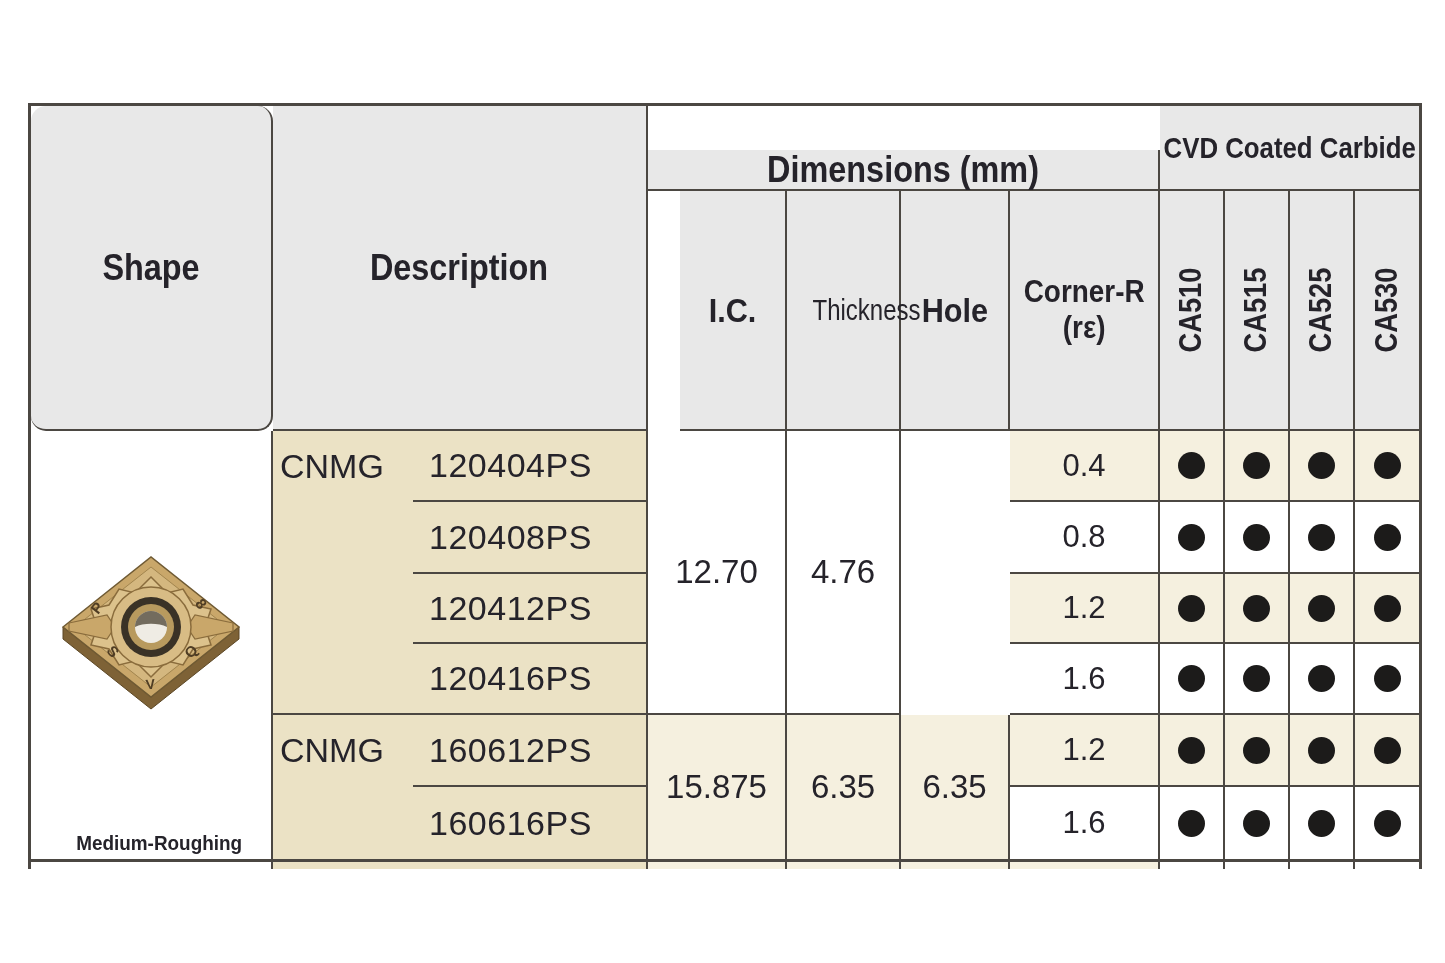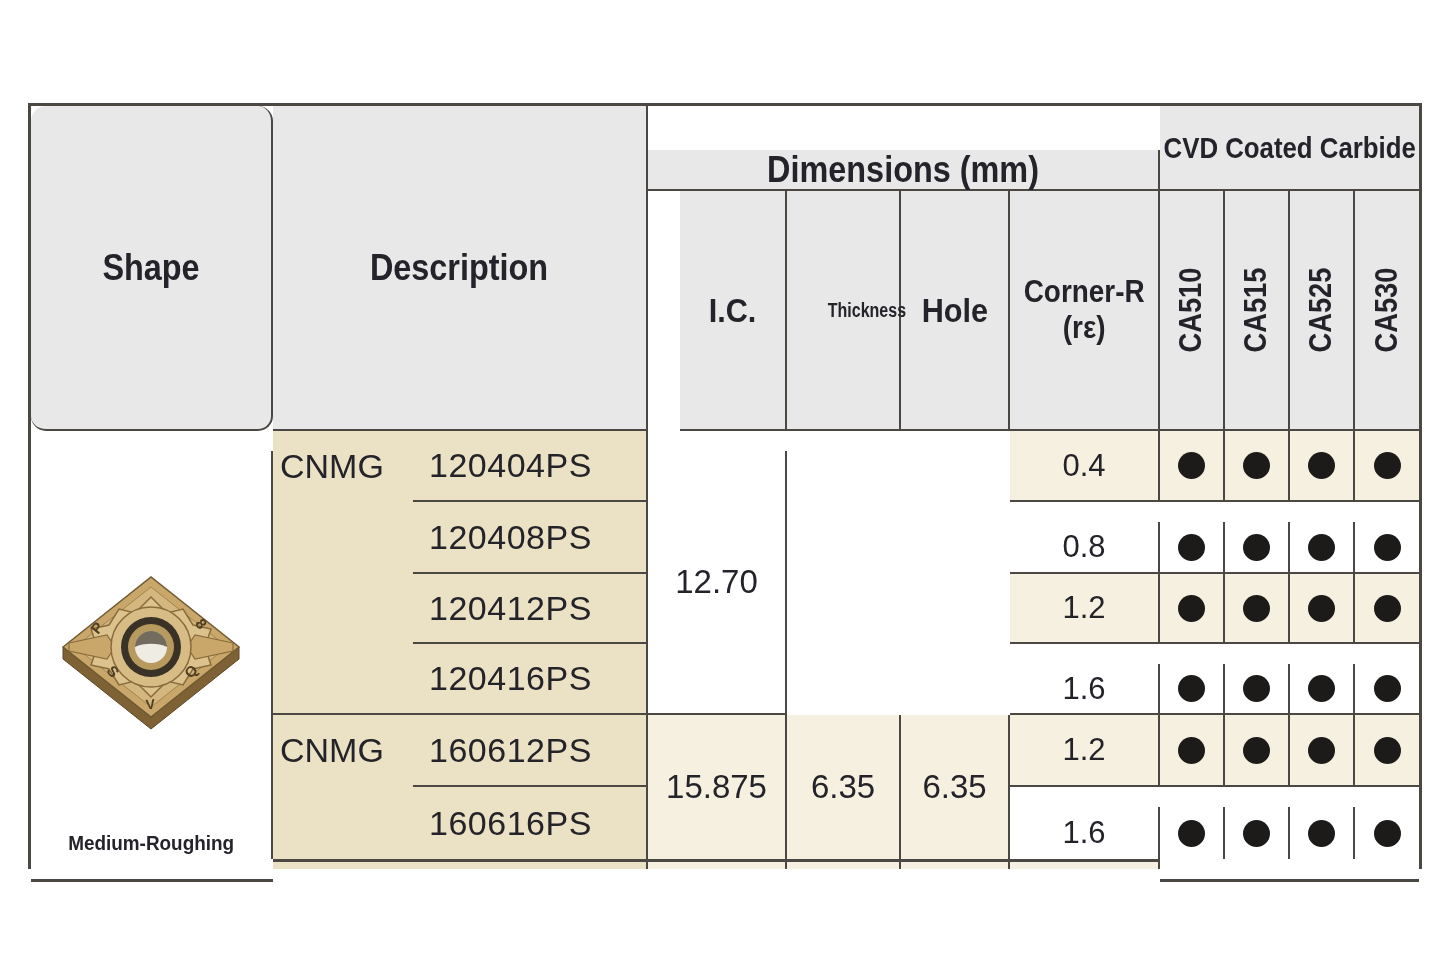--- a/index.html
+++ b/index.html
@@ -22,25 +22,25 @@
     border-right:3px solid var(--bd);
   }
   .cell{border-right:2px solid var(--bd);border-bottom:2px solid var(--bd);
     display:flex;align-items:center;justify-content:center;box-sizing:border-box;}
   .nbr{border-right:none!important;}
   .nbb{border-bottom:none!important;}
   .thick{border-top:3px solid var(--bd);}
   .bgh{background:var(--header-bg);}
   .bgt{background:var(--tan);}
   .bgc{background:var(--cream);}
-  .bgw{background:var(--white);margin-top:20px;}
+  .bgw{background:var(--white);}
   .cx{display:inline-block;transform:scaleX(0.9);white-space:nowrap;}
   .hd{font-weight:bold;font-size:36px;}
   .hd2{font-weight:bold;font-size:34px;}
-  .hdth{font-weight:bold;font-size:20px;padding-left:48px;}
+  .hdth{font-weight:normal;font-size:30px;padding-left:48px;}
   .hdth .cx{transform:scaleX(0.8);}
   .hdcr{font-weight:bold;font-size:31px;line-height:1.15;text-align:center;}
   .hdcvd{font-weight:bold;font-size:30px;}
   .hdcvd .cx{transform:scaleX(0.86);}
   .vert{transform:rotate(-90deg) scaleX(0.88);white-space:nowrap;
     font-weight:bold;font-size:31px;}
   .series{font-size:34px;align-items:flex-start;justify-content:flex-start;
     padding:16px 0 0 7px;}
   .part{font-size:34px;justify-content:flex-start;padding-left:16px;letter-spacing:0.5px;}
   .dim{font-size:33px;}
@@ -59,21 +59,21 @@
   .a-g1s{grid-area:3/2/7/3;} 
   .a-p0{grid-area:3/3/4/4;} .a-p1{grid-area:4/3/5/4;}
   .a-p2{grid-area:5/3/6/4;} .a-p3{grid-area:6/3/7/4;}
   .a-g1ic{grid-area:3/4/7/5;} .a-g1th{grid-area:3/5/7/6;} .a-g1ho{grid-area:3/6/7/7;}
   .a-c0{grid-area:3/7/4/8;} .a-c1{grid-area:4/7/5/8;}
   .a-c2{grid-area:5/7/6/8;} .a-c3{grid-area:6/7/7/8;}
   .a-g2s{grid-area:7/2/9/3;}
   .a-p4{grid-area:7/3/8/4;} .a-p5{grid-area:8/3/9/4;}
   .a-g2ic{grid-area:7/4/9/5;align-items:center;} .a-g2th{grid-area:7/5/9/6;} .a-g2ho{grid-area:7/6/9/7;}
   .a-c4{grid-area:7/7/8/8;} .a-c5{grid-area:8/7/9/8;}
-  .caption{position:absolute;bottom:4px;left:0;width:100%;text-align:center;
+  .caption{position:absolute;bottom:4px;left:8px;width:100%;text-align:center;
     font-weight:bold;font-size:21px;}
   .insert{position:absolute;left:24px;top:112px;}
 </style>
 </head>
 <body>
 
 <div class="tbl">
 
   <div class="cell bgh hd a-hshape">
     <span class="cx">Shape</span>
@@ -152,20 +152,23 @@
   </div>
   <div class="cell bgt part a-p2">
     <span>120412PS</span>
   </div>
   <div class="cell bgt part a-p3">
     <span>120416PS</span>
   </div>
   <div class="cell bgw dim a-g1ic">
     <span>12.70</span>
   </div>
+  <div class="cell bgw dim a-g1th">
+    <span>4.76</span>
+  </div>
   <div class="cell bgc crn a-c0">
     <span>0.4</span>
   </div>
   <div class="cell bgw crn a-c1">
     <span>0.8</span>
   </div>
   <div class="cell bgc crn a-c2">
     <span>1.2</span>
   </div>
   <div class="cell bgw crn a-c3">

